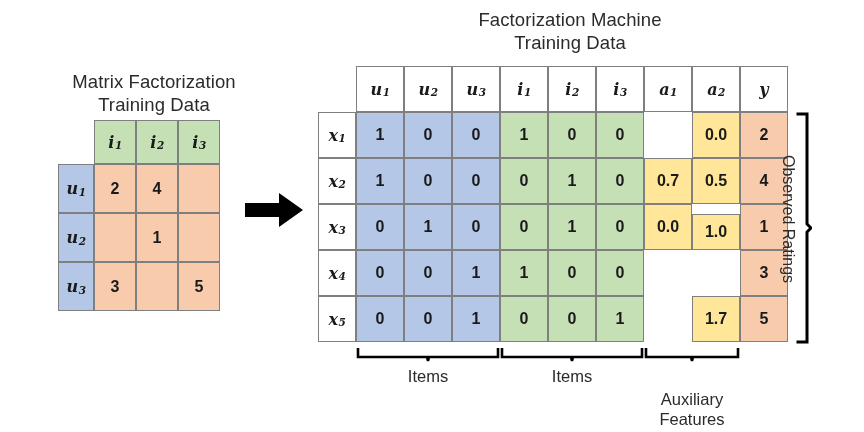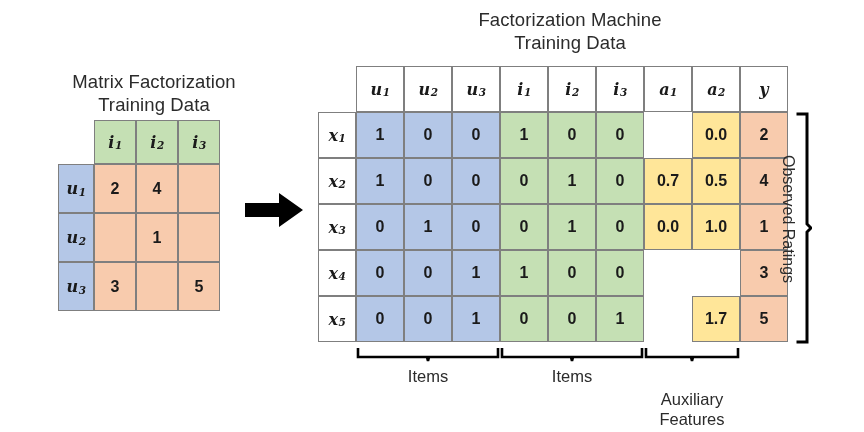--- a/index.html
+++ b/index.html
@@ -168,21 +168,21 @@
       <div class="cell yellow" style="left: 374px; top: 92px; width: 48px; height: 46px; text-align: center;">0.5</div>
       <div class="cell salmon" style="left: 422px; top: 92px; width: 48px; height: 46px;">4</div>
       <div class="cell hdr white" style="left: 0px; top: 138px; width: 38px; height: 46px;">x<sub>3</sub></div>
       <div class="cell blue" style="left: 38px; top: 138px; width: 48px; height: 46px;">0</div>
       <div class="cell blue" style="left: 86px; top: 138px; width: 48px; height: 46px;">1</div>
       <div class="cell blue" style="left: 134px; top: 138px; width: 48px; height: 46px;">0</div>
       <div class="cell green" style="left: 182px; top: 138px; width: 48px; height: 46px;">0</div>
       <div class="cell green" style="left: 230px; top: 138px; width: 48px; height: 46px;">1</div>
       <div class="cell green" style="left: 278px; top: 138px; width: 48px; height: 46px;">0</div>
       <div class="cell yellow" style="left: 326px; top: 138px; width: 48px; height: 46px;">0.0</div>
-      <div class="cell yellow" style="left: 374px; top: 138px; width: 48px; height: 46px;">1.0</div>
+      <div class="cell yellow" style="left: 374px; top: 148px; width: 48px; height: 36px;">1.0</div>
       <div class="cell salmon" style="left: 422px; top: 138px; width: 48px; height: 46px;">1</div>
       <div class="cell hdr white" style="left: 0px; top: 184px; width: 38px; height: 46px;">x<sub>4</sub></div>
       <div class="cell blue" style="left: 38px; top: 184px; width: 48px; height: 46px;">0</div>
       <div class="cell blue" style="left: 86px; top: 184px; width: 48px; height: 46px;">0</div>
       <div class="cell blue" style="left: 134px; top: 184px; width: 48px; height: 46px;">1</div>
       <div class="cell green" style="left: 182px; top: 184px; width: 48px; height: 46px;">1</div>
       <div class="cell green" style="left: 230px; top: 184px; width: 48px; height: 46px;">0</div>
       <div class="cell green" style="left: 278px; top: 184px; width: 48px; height: 46px;">0</div>
       <div class="cell salmon" style="left: 422px; top: 184px; width: 48px; height: 46px;">3</div>
       <div class="cell hdr white" style="left: 0px; top: 230px; width: 38px; height: 46px;">x<sub>5</sub></div>

